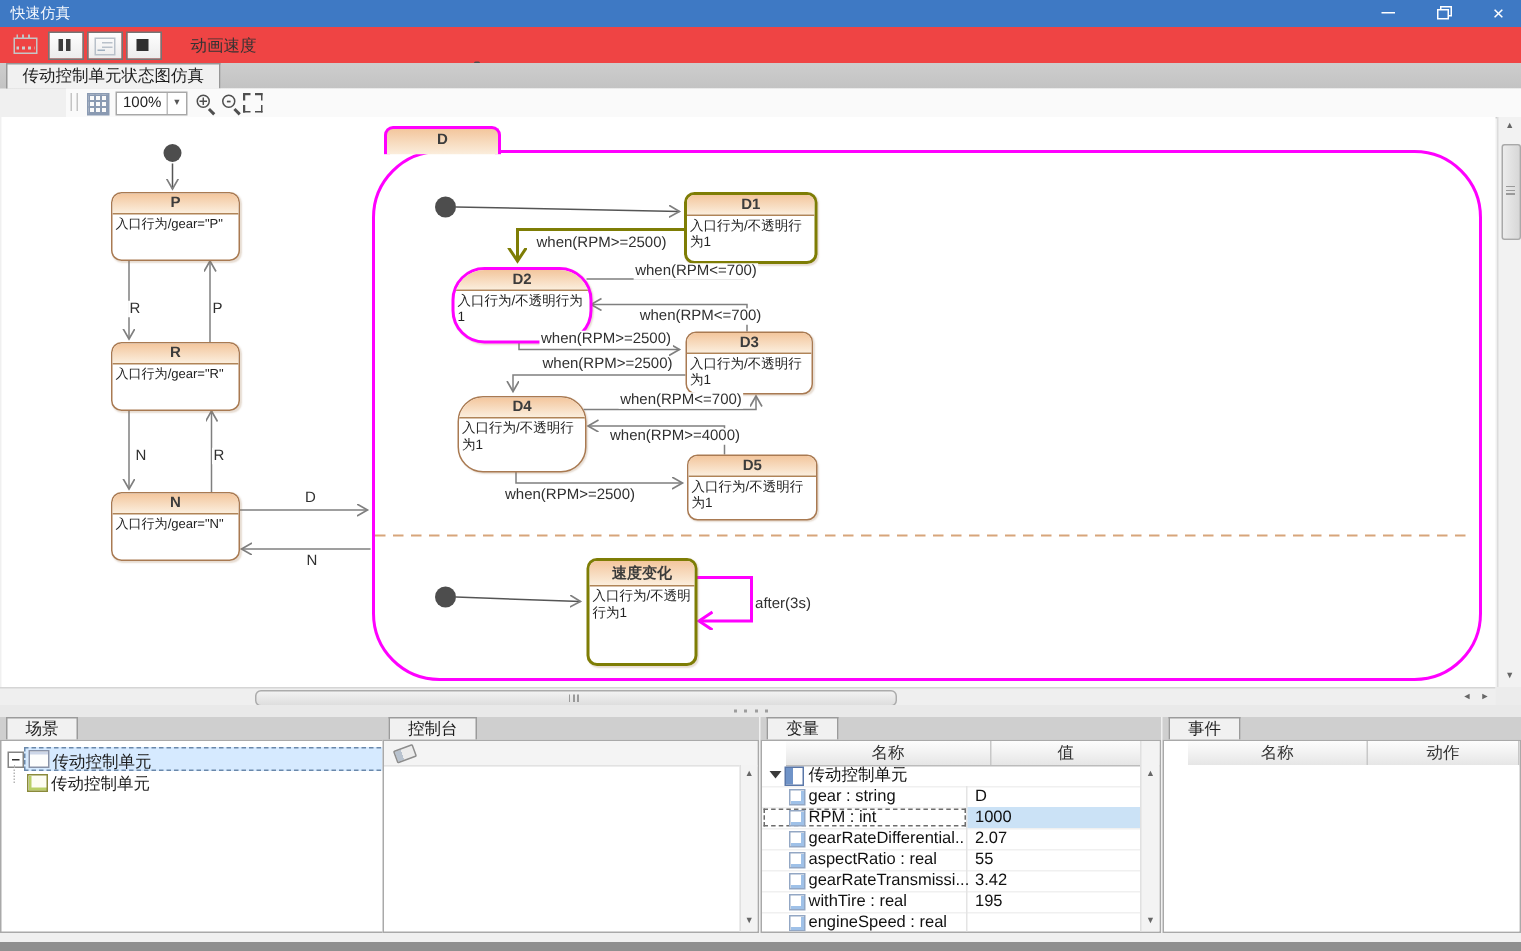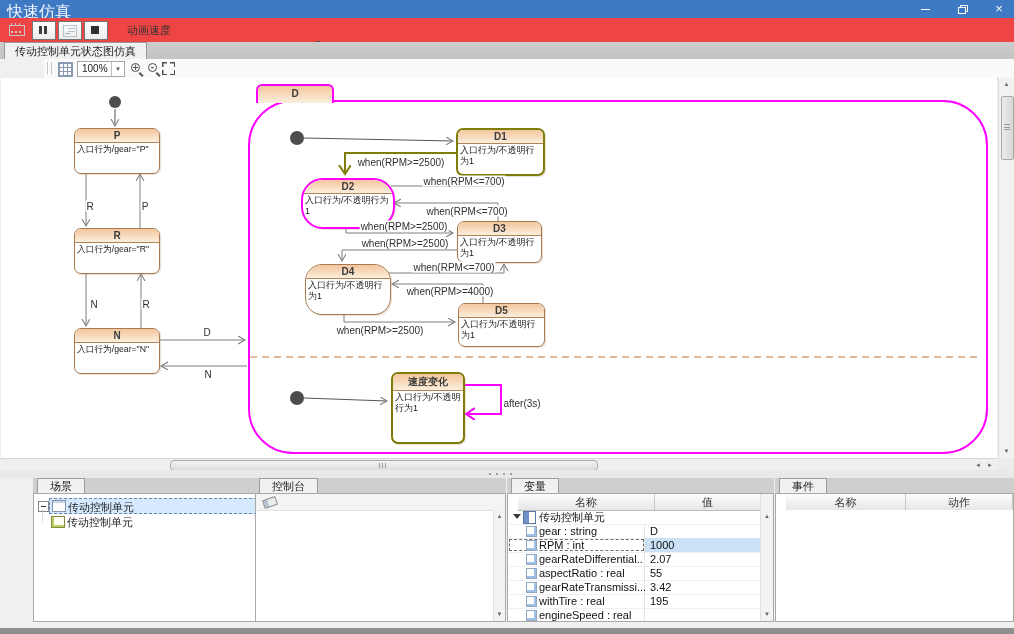--- a/index.html
+++ b/index.html
@@ -1,21 +1,21 @@
 <!DOCTYPE html>
 <html><head>
 <meta charset="utf-8">
 <style>
   html,body{margin:0;padding:0;background:#dadada;}
   #win{position:relative;width:1014px;height:634px;background:#f0f0f0;overflow:hidden;
        font-family:"Liberation Sans","DejaVu Sans",sans-serif;font-size:11px;color:#222;}
   .abs{position:absolute;}
   
   #titlebar{left:0;top:0;width:1014px;height:18px;background:#3e79c4;color:#f2f6fc;}
-  #titlebar .t{position:absolute;left:7px;top:2px;font-size:16px;}
+  #titlebar .t{position:absolute;left:7px;top:2px;font-size:10px;}
   .wbtn{position:absolute;top:0;width:30px;height:18px;text-align:center;line-height:17px;color:#fff;}
   .ic-min{display:inline-block;width:9px;height:1px;background:#fff;vertical-align:middle;}
   .ic-rest{display:inline-block;position:relative;width:10px;height:9px;vertical-align:middle;}
   .ic-rest::before{content:"";position:absolute;right:0;top:0;width:6px;height:5px;border:1px solid #fff;}
   .ic-rest::after{content:"";position:absolute;left:0;bottom:0;width:6px;height:5px;border:1px solid #fff;background:#3e79c4;}
   
   #toolbar{left:0;top:18px;width:1014px;height:24px;background:#ef4444;border-bottom:1px solid #d7d7d7;}
   .tbtn{position:absolute;top:3px;width:22px;height:17px;border:1px solid #757575;background:linear-gradient(#fefefe,#ececec);}
   .tbtn.flat{border-color:transparent;background:none;}
   .ic-pause{position:absolute;left:6px;top:4px;width:3px;height:8px;background:#3c3c3c;box-shadow:5px 0 0 #3c3c3c;}
@@ -116,21 +116,21 @@
   .con-bar{position:absolute;left:0;top:0;right:0;height:16px;background:#f4f4f4;border-bottom:1px solid #e2e2e2;}
   .ic-eraser{position:absolute;left:7px;top:4px;width:12px;height:7px;border:1px solid #8d8d8d;border-radius:1px;
       background:linear-gradient(90deg,#b8c2ce 0 35%,#ececec 35%);transform:rotate(-20deg);}
   .con-log{position:absolute;left:5px;top:18px;right:13px;bottom:0;font-size:11px;line-height:15px;color:#111;overflow:hidden;}
   .clipline{height:4px;overflow:hidden;margin:0 0 5px 0;width:96%;
       background:repeating-linear-gradient(90deg,#6d6d6d 0 3px,transparent 3px 7px) 0 0/100% 2px no-repeat;}
   .cline{margin:0 0 7px 0;white-space:pre-line;word-break:break-all;}
   .vsb2{position:absolute;right:0;top:16px;bottom:0;width:11px;background:#f3f3f3;border-left:1px solid #e0e0e0;}
   .vsb2 .sb-arrow{width:11px;}
   
-  .thead{position:absolute;left:10px;top:0;right:0;height:16px;background:linear-gradient(#fdfdfd,#e6e6e6);
+  .thead{position:absolute;left:16px;top:0;right:0;height:16px;background:linear-gradient(#fdfdfd,#e6e6e6);
       border-bottom:1px solid #bcbcbc;}
   .th{position:absolute;top:0;height:16px;line-height:16px;text-align:center;color:#333;border-right:1px solid #c8c8c8;}
   .vrows{position:absolute;left:0;top:16px;right:12px;bottom:0;overflow:hidden;}
   .vrow{position:absolute;left:0;right:0;height:14px;border-bottom:1px solid #f0f0f0;}
   .vname{position:absolute;left:0;top:0;width:136px;height:14px;border-right:1px solid #e4e4e4;}
   .vval{position:absolute;left:137px;top:0;right:0;height:14px;padding-left:5px;line-height:14px;font-size:11px;color:#111;}
   .vtext{position:absolute;left:31px;top:0;line-height:14px;font-size:11px;color:#111;white-space:nowrap;}
   .vroot-tri{position:absolute;left:5px;top:4px;width:0;height:0;border-top:5px solid #3a3a3a;
       border-left:4px solid transparent;border-right:4px solid transparent;}
   .vroot-ic{position:absolute;left:15px;top:1px;width:11px;height:11px;border:1px solid #5a77a8;background:
@@ -297,21 +297,21 @@
     <span id="hsb-thumb"></span>
     <span class="sb-arrow" style="left:972px;top:0;">◄</span>
     <span class="sb-arrow" style="left:984px;top:0;">►</span>
   </div>
   <div id="corner" class="abs"></div>
 
   <div id="split" class="abs">
       <span class="dots"></span>
     </div>
 
-  <div class="panel" style="left:0;width:284px;margin-left:33px;">
+  <div class="panel" style="left:0;width:284px;">
     <div class="ptabbg"></div>
     <span class="ptab">场景</span>
     <div class="pbody">
       <div class="sc-row" style="top:3px;">
         <span class="minusbox"></span>
         <span class="sc-sel">
           <span class="sc-icon1" style="left:2px;top:1px;"></span>
           <span class="sc-label">传动控制单元</span>
         </span>
       </div>

